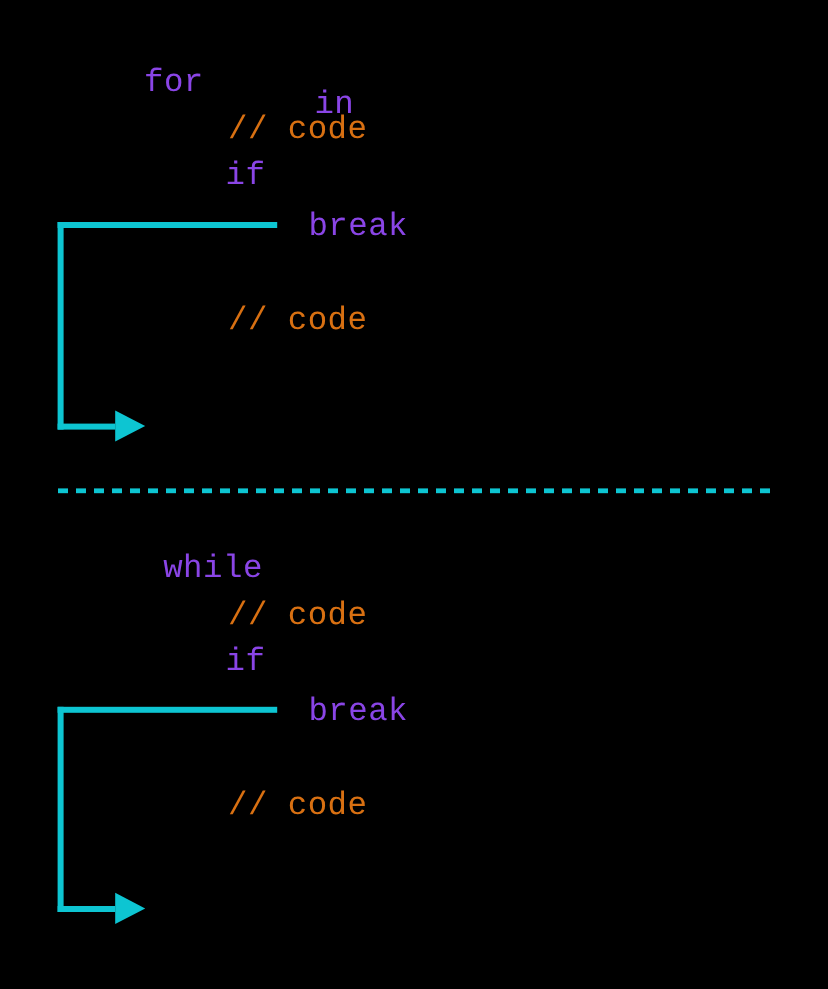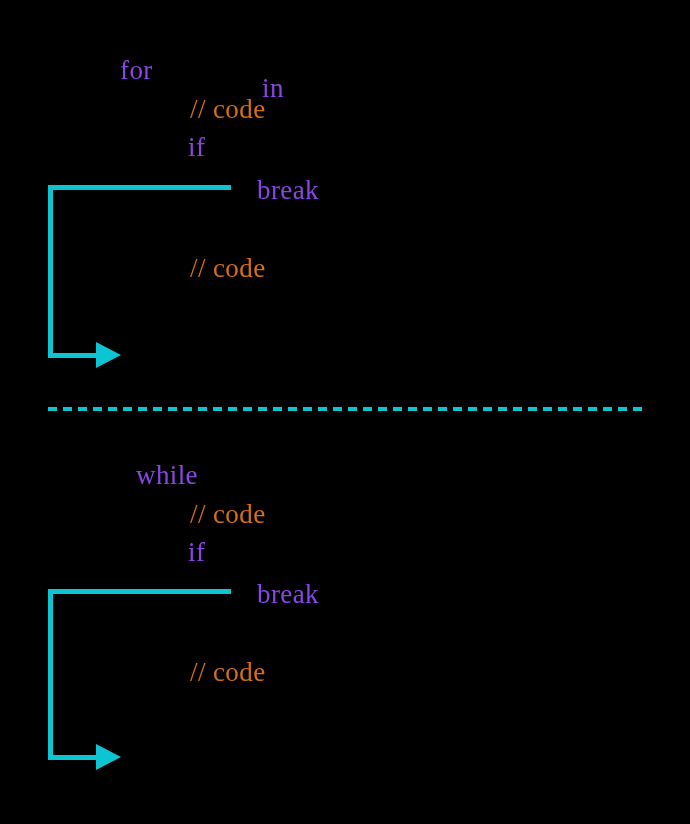--- a/index.html
+++ b/index.html
@@ -1,21 +1,21 @@
 <!DOCTYPE html>
 <html style="--bg: #000000; --kw: #8a45e6; --cm: #d87012; --cy: #0dc5d2;"><head>
 <meta charset="utf-8">
 <style>
   html,body{margin:0;padding:0;background:#000;}
   .canvas{
     position:relative;
     width:670px;height:824px;
     background:var(--bg,#000);
     overflow:hidden;
-    font-family:Liberation Serif, serif;
+    font-family:Liberation Mono, monospace;
     font-size:27px;line-height:27px;letter-spacing:0.4px;
   }
   .tok{position:absolute;white-space:pre;}
   .kw{color:var(--kw,#8a45e6);}
   .cm{color:var(--cm,#d87012);}
   .seg{position:absolute;background:var(--cy,#0dc5d2);}
   .head{
     position:absolute;width:0;height:0;
     border-top:13.5px solid transparent;
     border-bottom:13.5px solid transparent;

